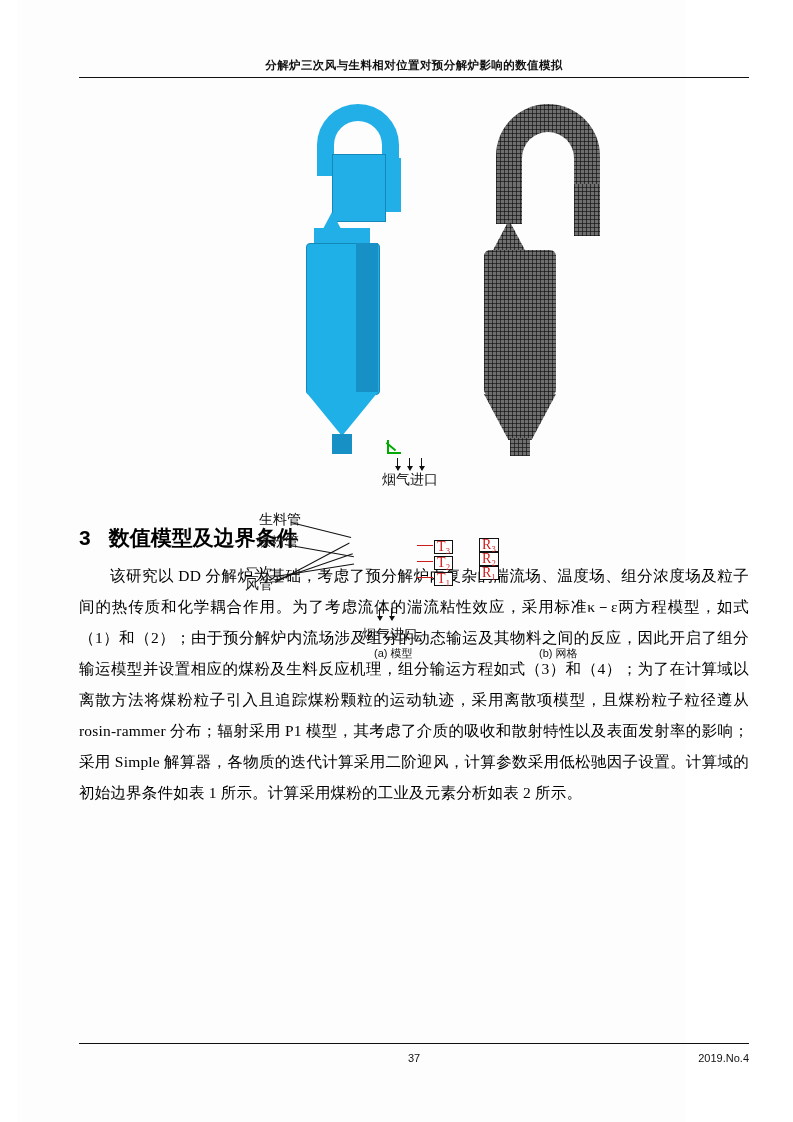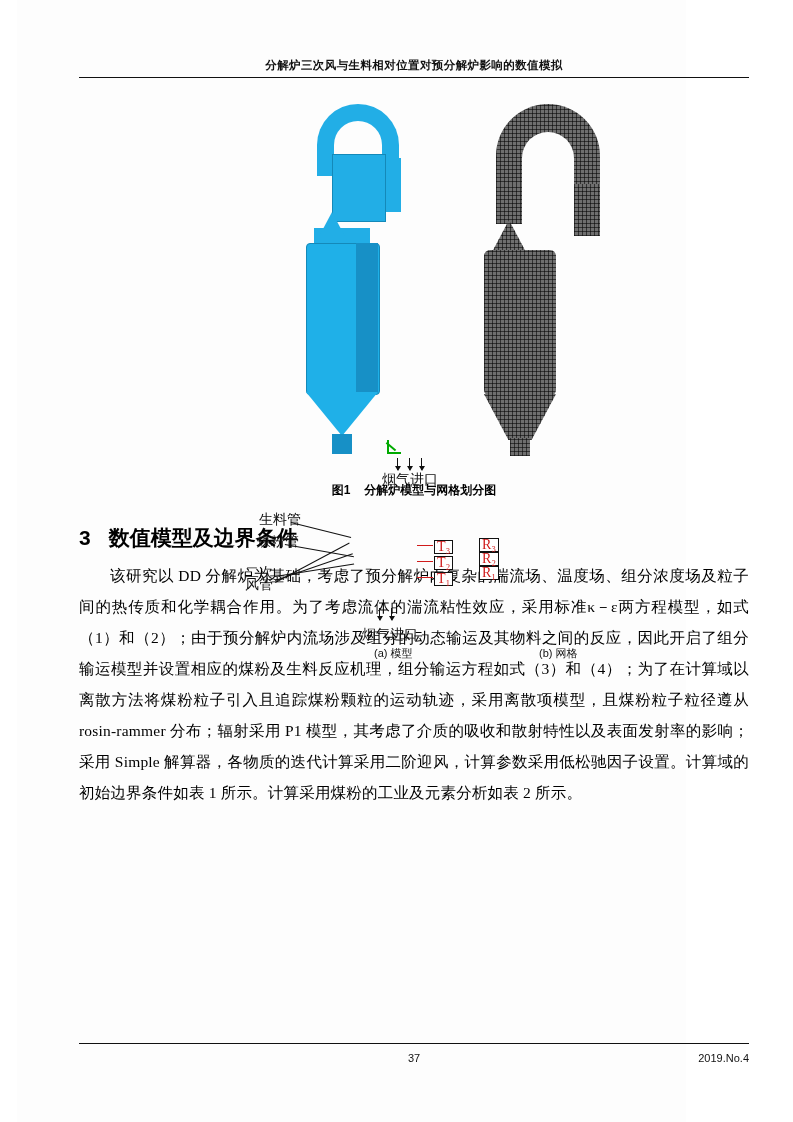--- a/index.html
+++ b/index.html
@@ -285,23 +285,20 @@
         <div class="axis">
           <div class="ax" style="left:8px;top:28px;width:1.5px;height:14px;"></div>
           <div class="ax" style="left:8px;top:40px;width:14px;height:1.5px;"></div>
           <div class="ax" style="left:8px;top:30px;width:12px;height:1.5px;transform:rotate(40deg);transform-origin:0 0;"></div>
         </div>
 
         <div class="caption-sub" style="left:295px;top:556px;">(a) 模型</div>
         <div class="caption-sub" style="left:460px;top:556px;">(b) 网格</div>
       </div>
 
-      <div class="fig-caption">
-        <span class="num">图1</span><span>分解炉模型与网格划分图</span>
-      </div>
     </div>
 
     <h2 class="section">
       <span class="idx">3</span><span>数值模型及边界条件</span>
     </h2>
 
     <p class="body indent">该研究以 DD 分解炉为基础，考虑了预分解炉内复杂的湍流场、温度场、组分浓度场及粒子间的热传质和化学耦合作用。为了考虑流体的湍流粘性效应，采用标准κ－ε两方程模型，如式（1）和（2）；由于预分解炉内流场涉及组分的动态输运及其物料之间的反应，因此开启了组分输运模型并设置相应的煤粉及生料反应机理，组分输运方程如式（3）和（4）；为了在计算域以离散方法将煤粉粒子引入且追踪煤粉颗粒的运动轨迹，采用离散项模型，且煤粉粒子粒径遵从 rosin-rammer 分布；辐射采用 P1 模型，其考虑了介质的吸收和散射特性以及表面发射率的影响；采用 Simple 解算器，各物质的迭代计算采用二阶迎风，计算参数采用低松驰因子设置。计算域的初始边界条件如表 1 所示。计算采用煤粉的工业及元素分析如表 2 所示。</p>
   </div>
 
   <div class="rule-bot"></div>

